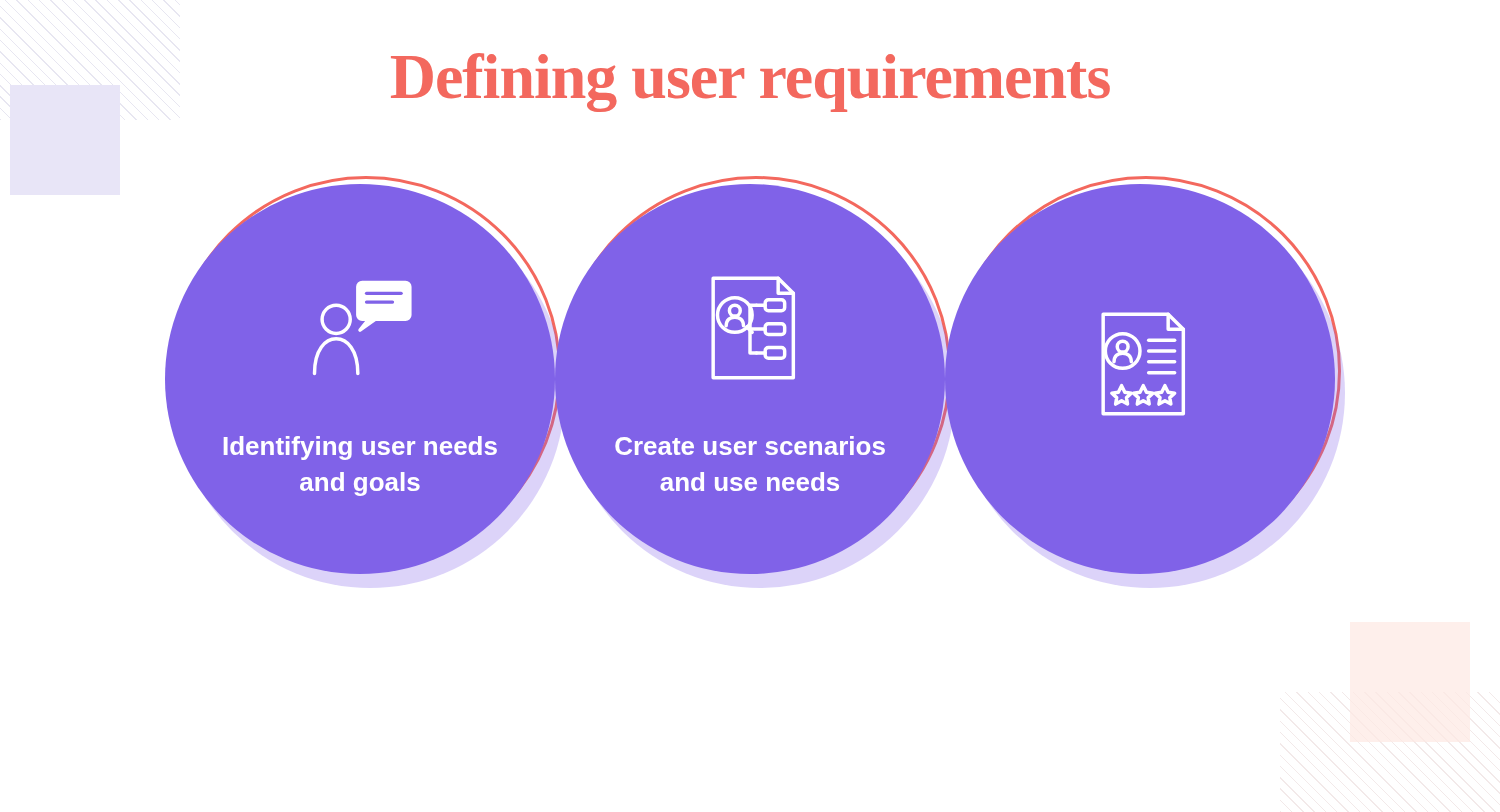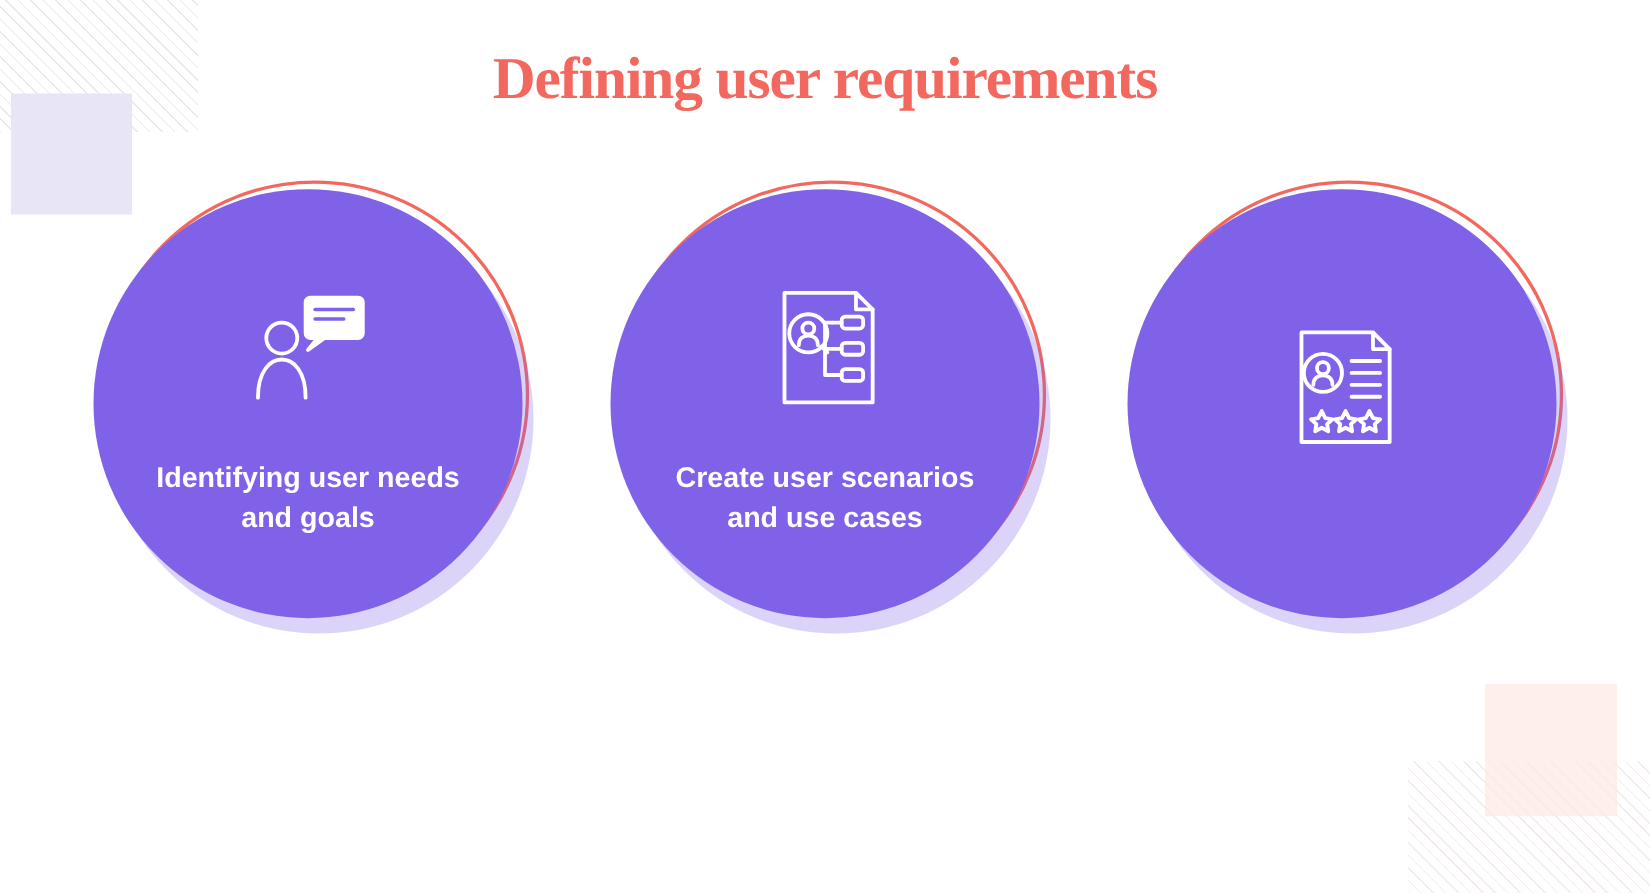--- a/index.html
+++ b/index.html
@@ -34,33 +34,32 @@
     .deco-square-br {
       position: absolute;
       bottom: 70px; right: 30px;
       width: 120px; height: 120px;
       background: #fde8e3;
       opacity: 0.7;
     }
     .title {
       text-align: center;
       font-family: Georgia, 'Times New Roman', serif;
-      font-size: 54px;
+      font-size: 64px;
       font-weight: 600;
       color: #f3685e;
       margin-top: 40px;
       letter-spacing: -1px;
       position: relative;
       z-index: 2;
     }
     .circles-row {
       display: flex;
       justify-content: center;
       align-items: center;
-      gap: 80px;
       margin-top: 70px;
       position: relative;
       z-index: 2;
     }
     .circle-wrap {
       position: relative;
       width: 390px;
       height: 390px;
     }
     .ring {
@@ -147,21 +146,21 @@
           <line x1="57" y1="59" x2="62" y2="64"></line>
           <rect x="74" y="34" width="18" height="10" rx="3"></rect>
           <rect x="74" y="56" width="18" height="10" rx="3"></rect>
           <rect x="74" y="78" width="18" height="10" rx="3"></rect>
           <path d="M66 39 H60 V83 H66"></path>
           <line x1="60" y1="61" x2="74" y2="61"></line>
           <line x1="66" y1="39" x2="74" y2="39"></line>
           <line x1="66" y1="83" x2="74" y2="83"></line>
         </svg>
       </div>
-      <div class="caption">Create user scenarios and use cases</div>
+      <div class="caption">Create user scenarios and use needs</div>
     </div>
   </div>
 
   <div class="circle-wrap">
     <div class="ring"></div>
     <div class="disc">
       <div class="icon-box">
         <svg viewBox="0 0 120 120" width="130" height="130">
           <path d="M26 14 H86 L100 28 V106 H26 Z"></path>
           <path d="M86 14 V28 H100"></path>

